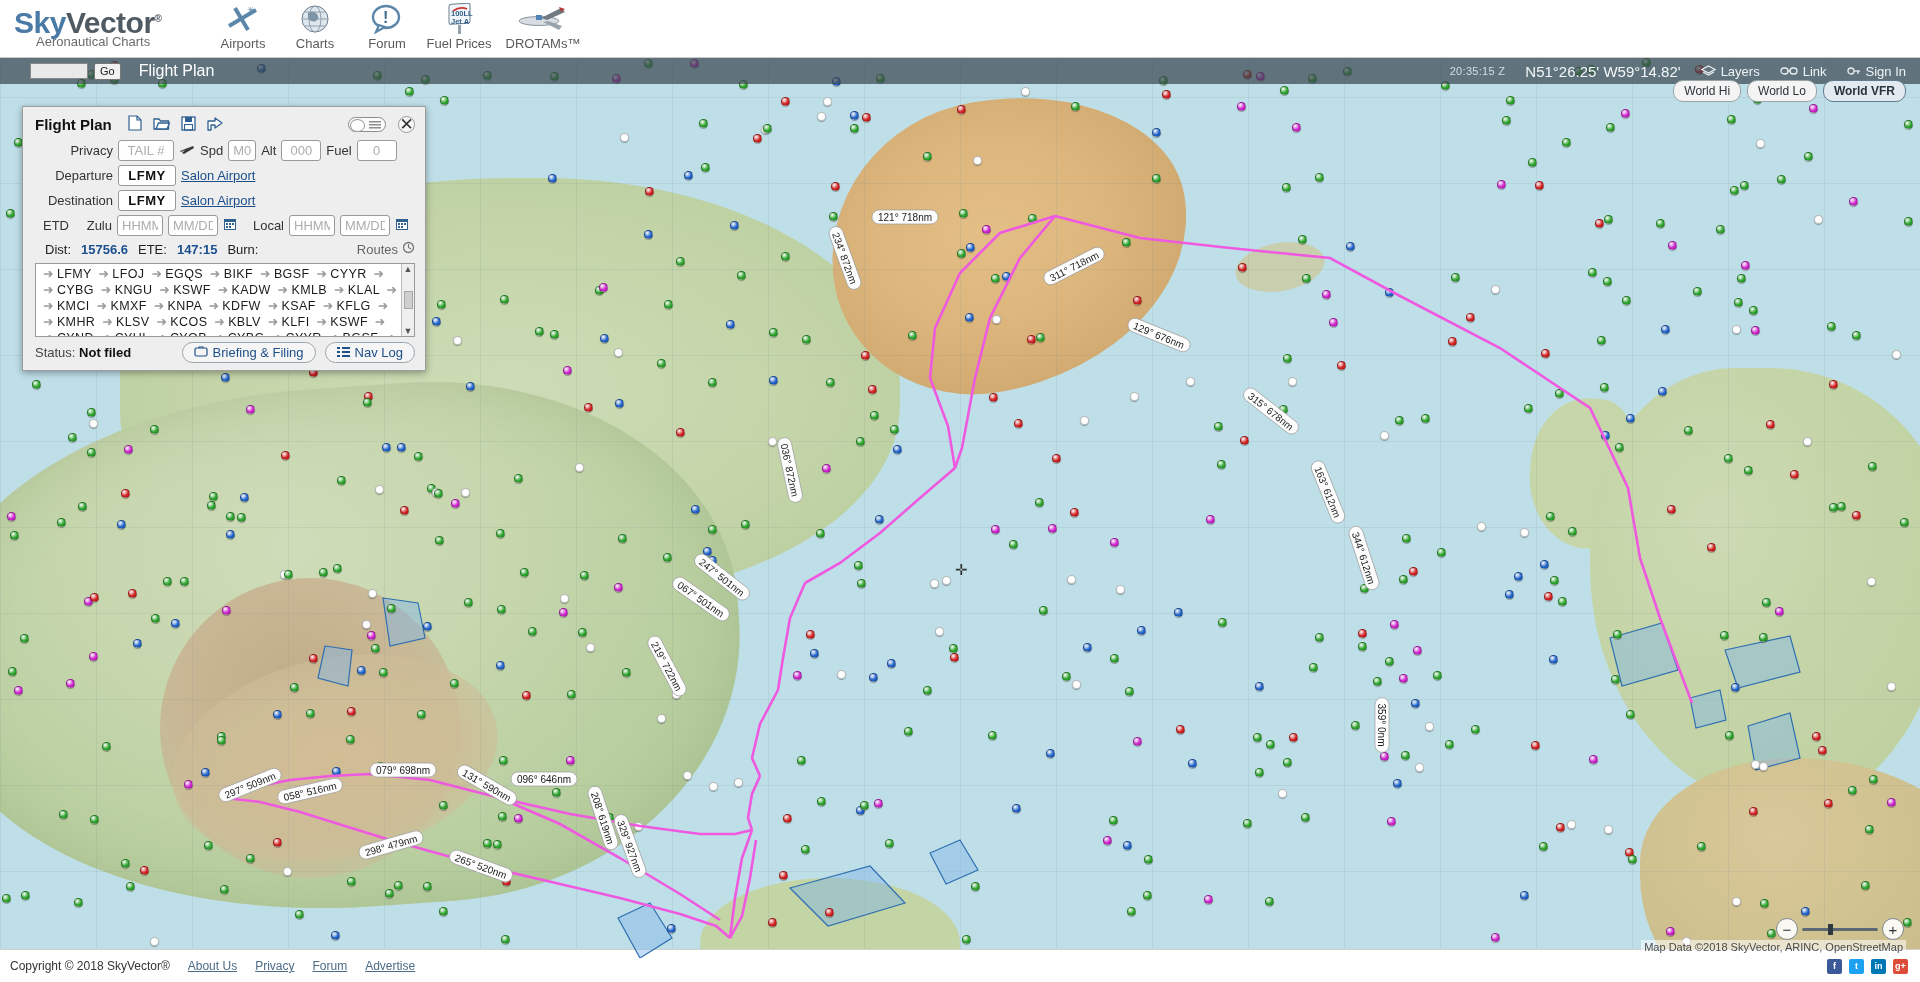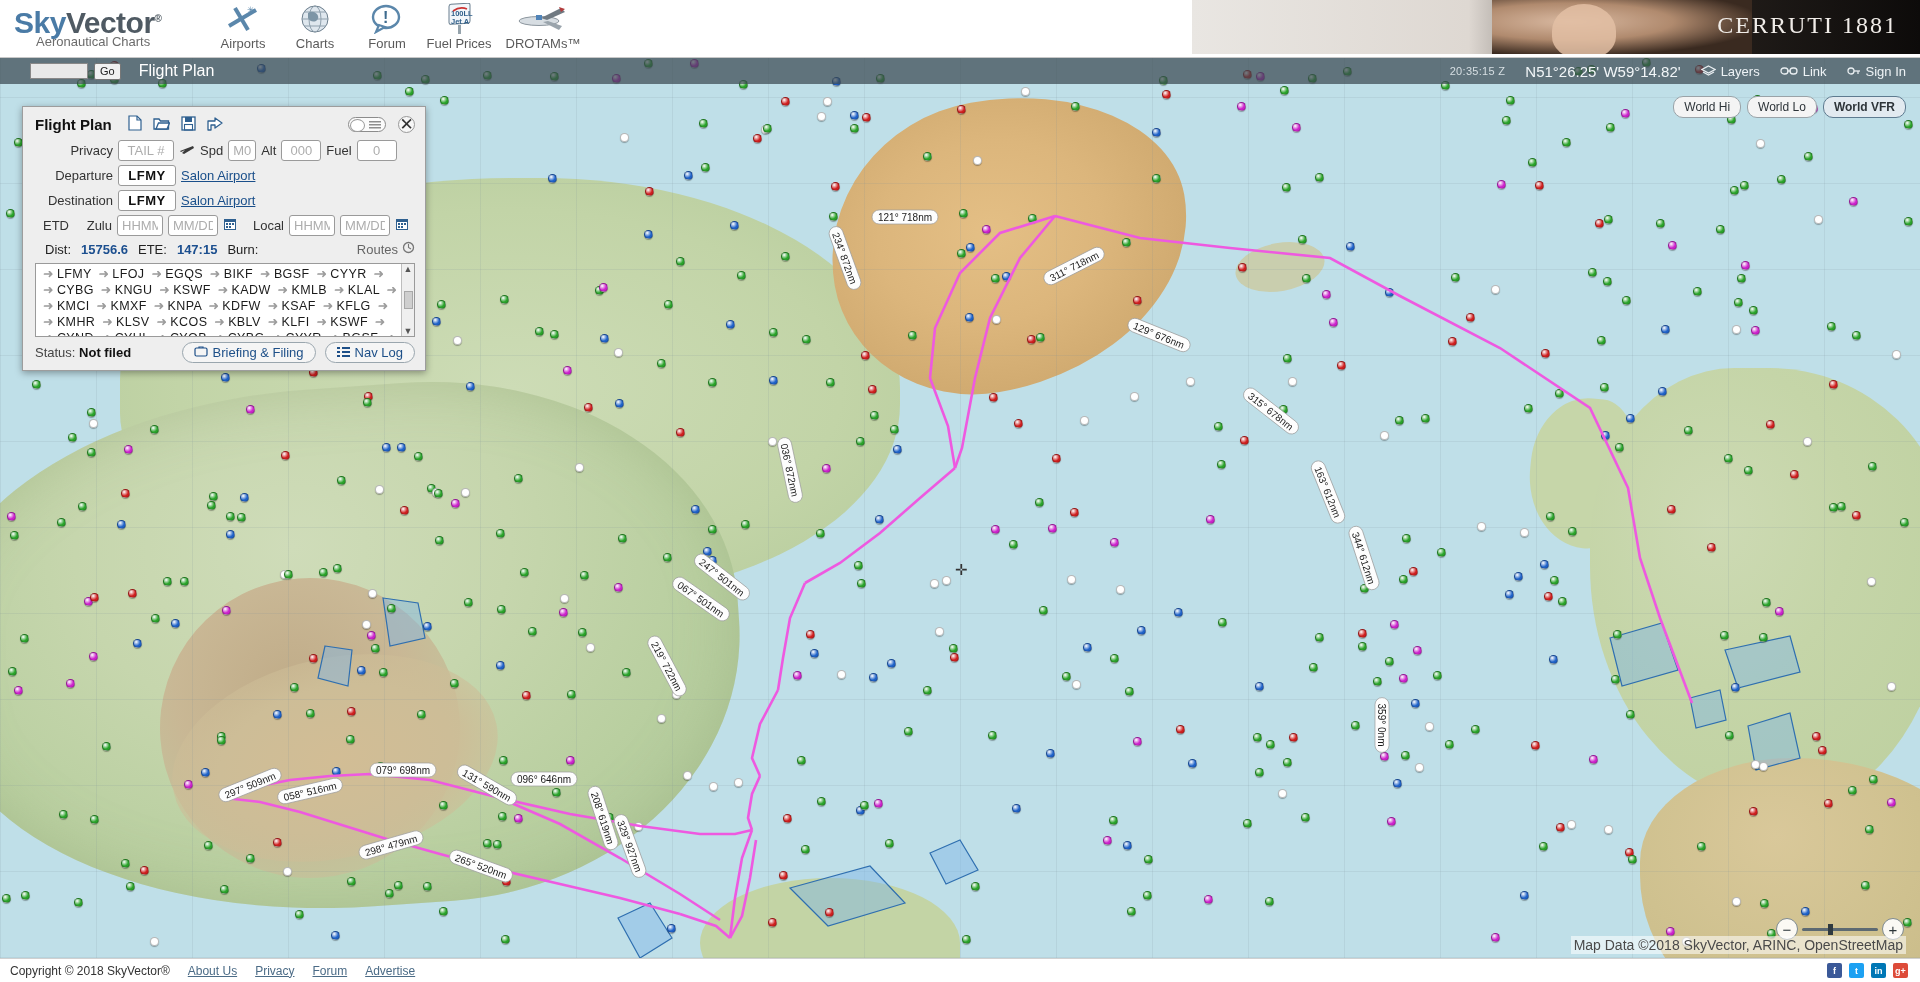--- a/index.html
+++ b/index.html
@@ -248,27 +248,27 @@
   }
   .zoombtn {
     width:22px;height:22px;border-radius:50%;background:rgba(255,255,255,.9);
     border:1px solid #7e8a91; color:#2b3439; font-size:15px; cursor:pointer;
     display:flex;align-items:center;justify-content:center; line-height:1;
   }
   .zoomtrack { width:76px; height:3px; background:#5d6a72; border-radius:2px; position:relative; }
   .zoomthumb { position:absolute; left:26px; top:-4px; width:5px; height:11px; background:#2f3a40; }
 
   .attrib {
-    position:absolute; right:14px; bottom:4px; font-size:14px; color:#4a4a4a;
+    position:absolute; right:14px; bottom:4px; font-size:11px; color:#4a4a4a;
     background:rgba(255,255,255,.55); padding:1px 3px; z-index:40;
   }
 
   
   .footer {
-    position:absolute; left:0; bottom:0; width:1920px; height:24px;
+    position:absolute; left:0; bottom:0; width:1920px; height:33px;
     background:#fff; border-top:1px solid #d0d0d0;
     display:flex; align-items:center; font-size:12px; color:#333;
   }
   .footer .cp { margin-left:10px; }
   .footer a { color:#4b6b86; text-decoration:underline; margin-left:18px; cursor:pointer; }
   .social { margin-left:auto; display:flex; gap:7px; padding-right:12px; }
   .sbtn { width:15px;height:15px;border-radius:2px;display:flex;align-items:center;justify-content:center;
           color:#fff;font-size:9px;font-weight:bold; cursor:pointer; }
 
   
@@ -346,24 +346,20 @@
           <path d="M26 14 L46 4 L50 8 L32 16z" fill="#707a82"></path>
           <path d="M28 18 L44 26 L47 22 L33 17z" fill="#9aa4ac"></path>
           <rect x="21" y="11" width="6" height="5" fill="#4f83b8"></rect>
           <path d="M44 3 l6 2 l-4 3z" fill="#b23c3c"></path>
         </svg>
       </div>
       <div class="lbl">DROTAMs™</div>
     </div>
   </div>
 
-  <div class="adbox">
-    <div class="ad-photo"></div>
-    <div class="ad-text">CERRUTI 1881</div>
-  </div>
 </div>
 
 <div class="maparea">
   <div class="ocean"></div>
   <div class="land na2"></div>
   <div class="land na"></div>
   <div class="land rockies"></div>
   <div class="land swdesert"></div>
   <div class="land greenland"></div>
   <div class="land iceland"></div>
@@ -1057,21 +1053,21 @@
                 <line x1="7" y1="6" x2="13" y2="6"></line>
                 <line x1="11" y1="6" x2="11" y2="9"></line>
               </g>
             </svg>
         </span>
         <span>Sign In</span>
       </div>
     </div>
   </div>
 
-  <div class="chartsel" style="top:38px">
+  <div class="chartsel" style="top:22px">
     <button>World Hi</button>
     <button>World Lo</button>
     <button class="active">World VFR</button>
   </div>
 
   <div class="zoomctl">
     <div class="zoombtn">−</div>
     <div class="zoomtrack">
       <div class="zoomthumb"></div>
     </div>

